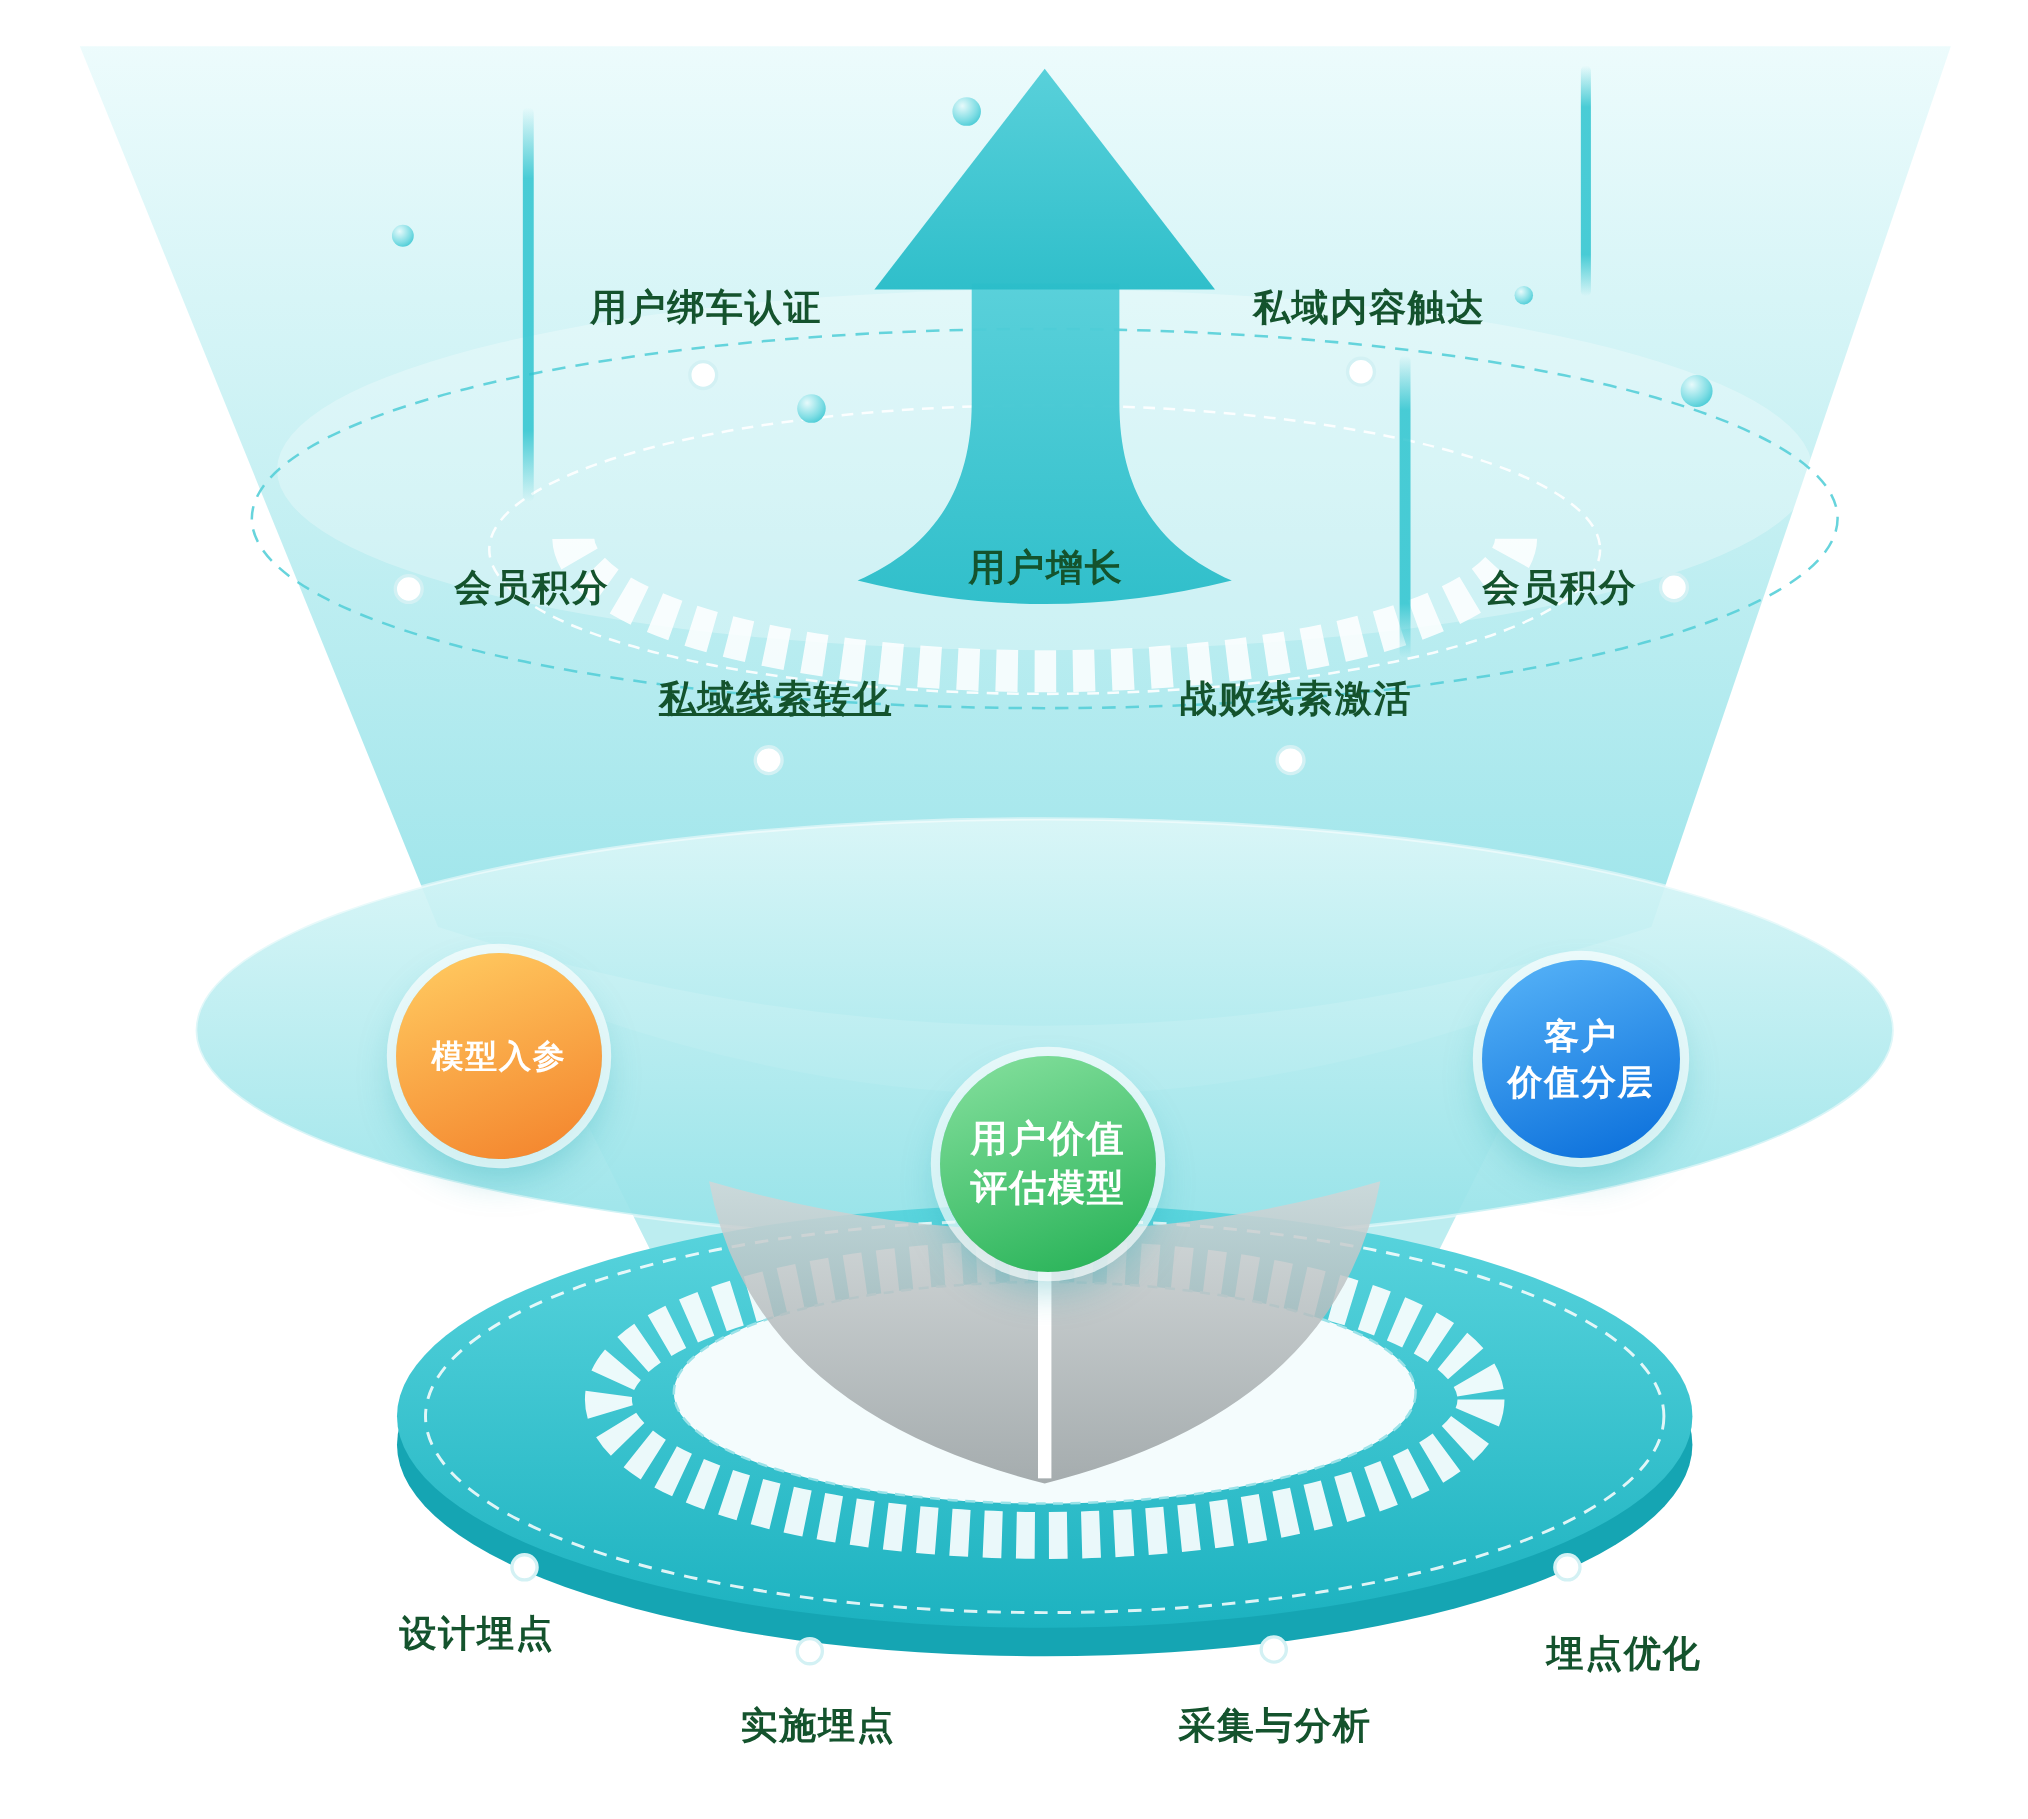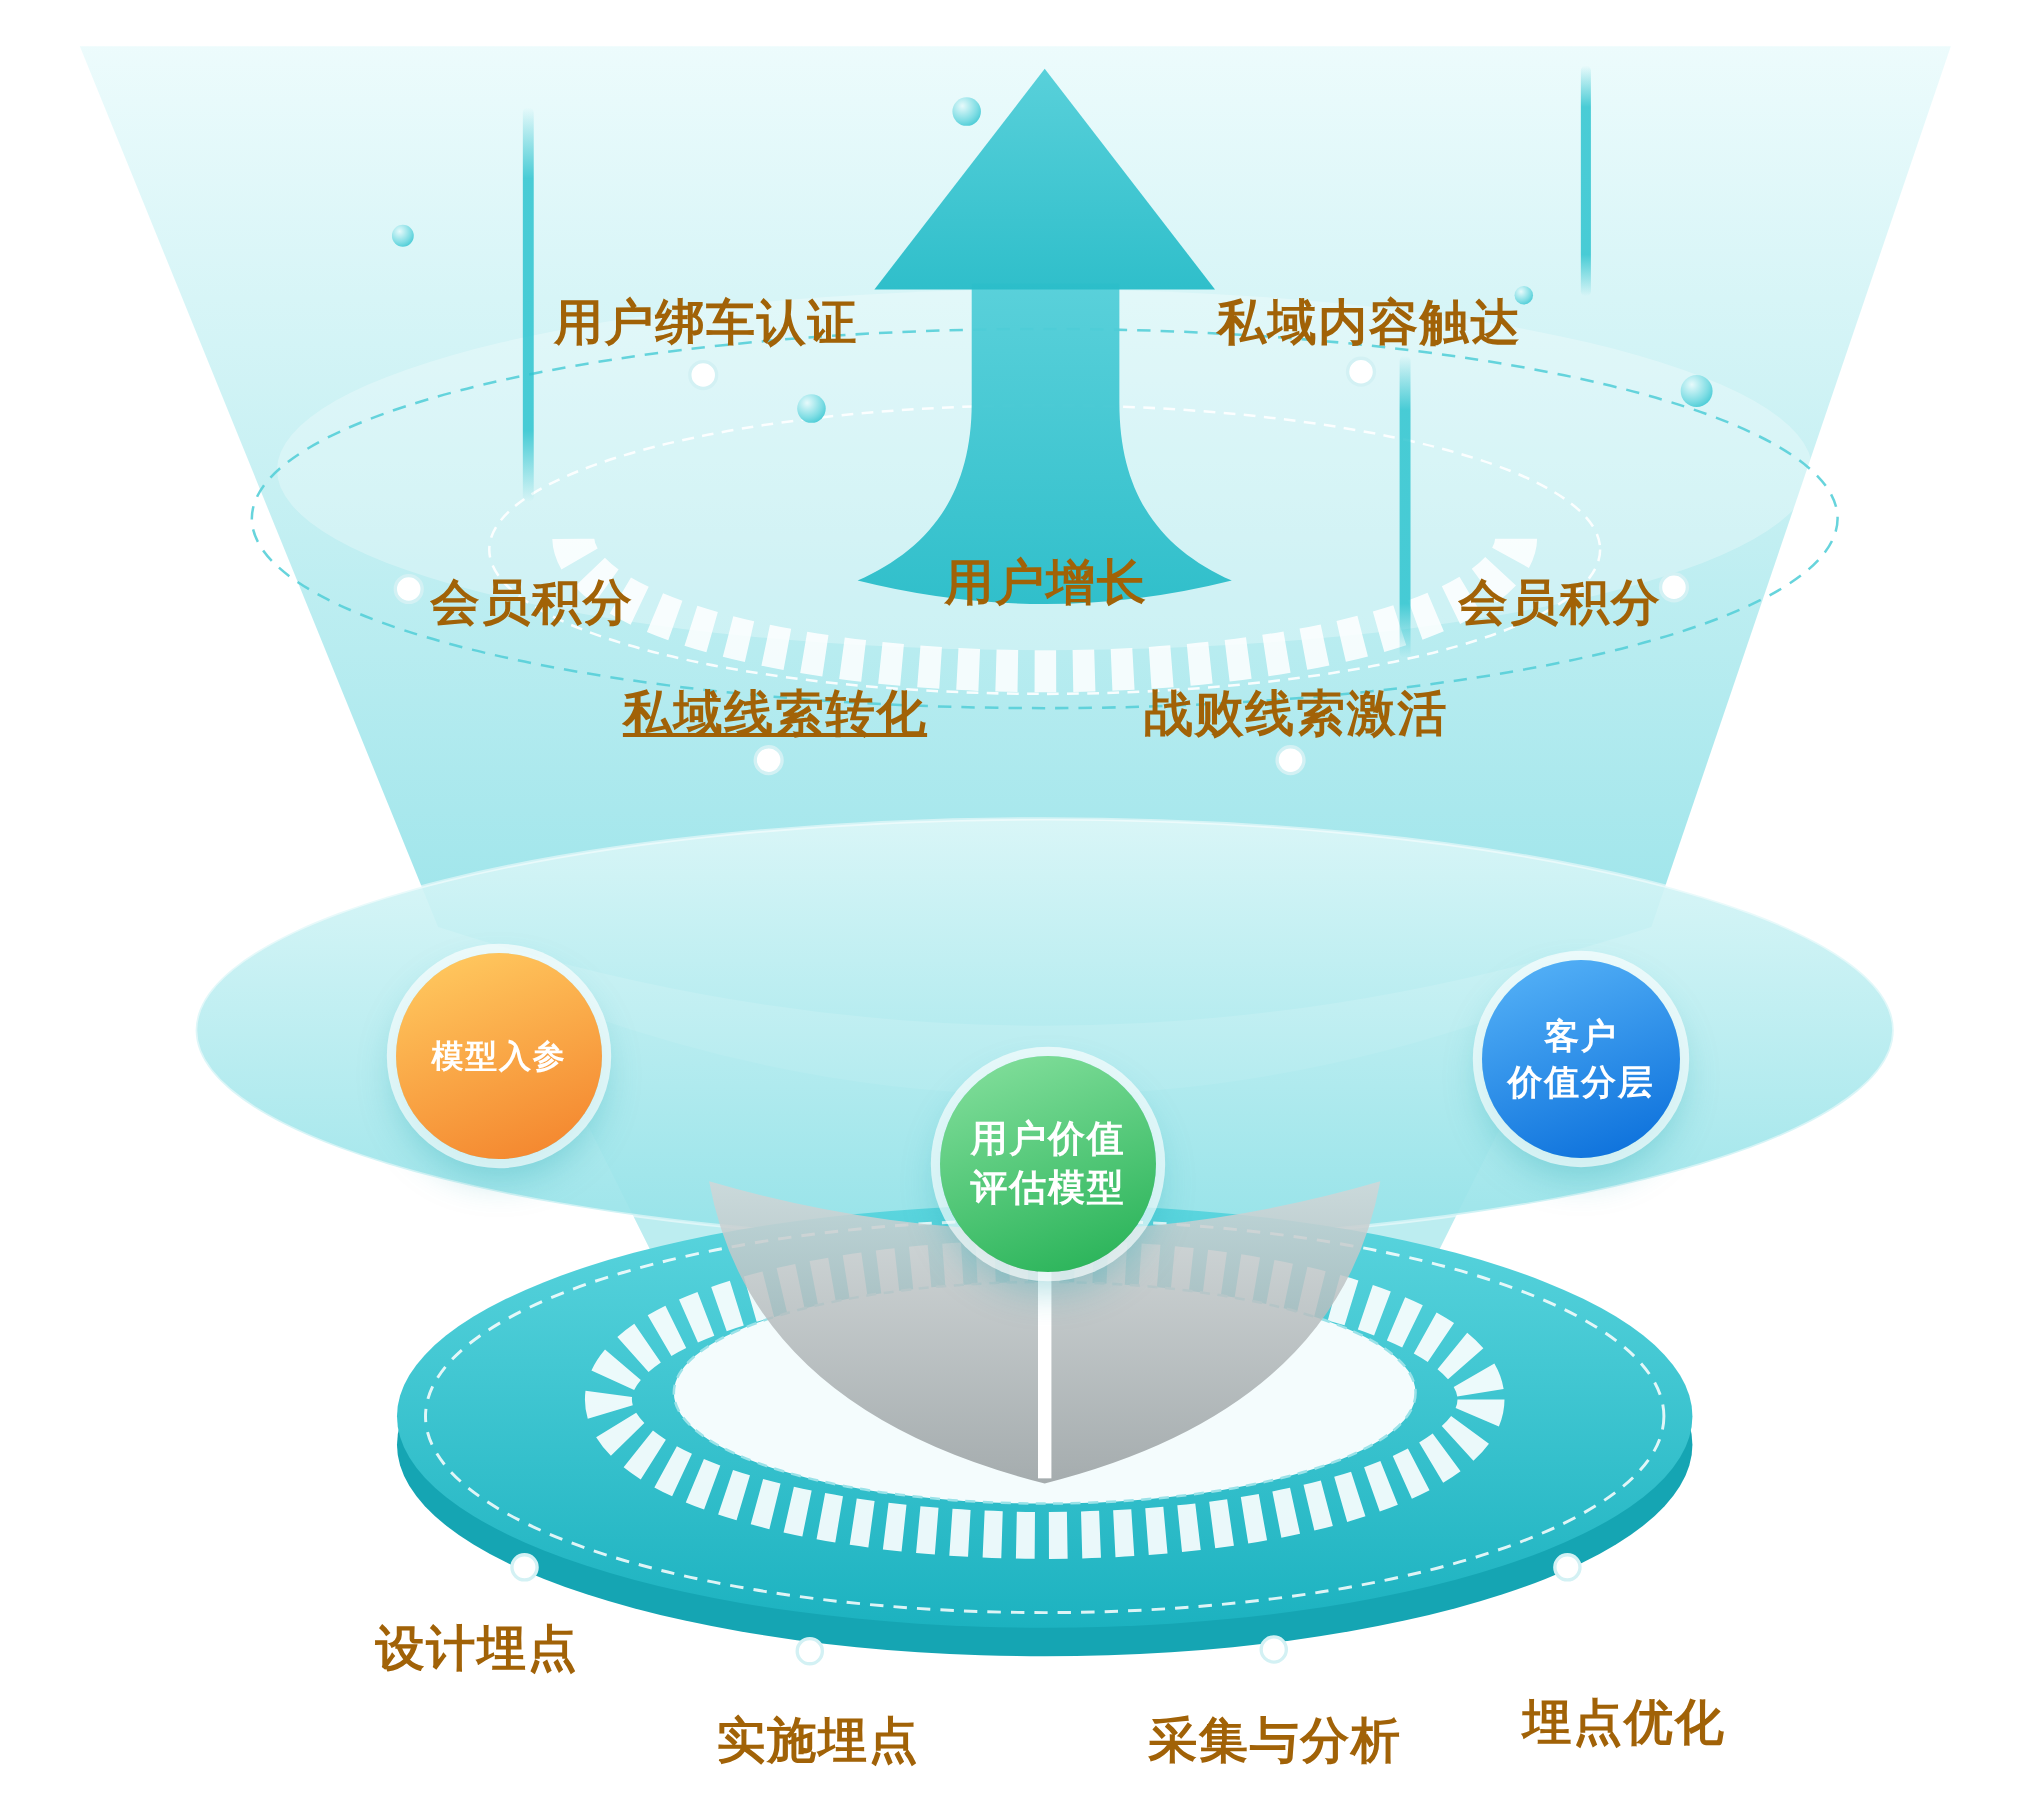--- a/index.html
+++ b/index.html
@@ -3,27 +3,26 @@
 <meta charset="utf-8">
 <style>
   html,body{margin:0;padding:0;background:#ffffff;}
   body{font-family:"Liberation Sans","DejaVu Sans",sans-serif;}
   .stage{position:relative;width:2029px;height:1819px;overflow:hidden;background:#ffffff;}
   .stage svg{position:absolute;left:0;top:0;}
 
   .lbl{
     position:absolute;
     transform:translate(-50%,-50%);
-    font-size:49px;
+    font-size:37px;
     font-weight:700;
-    color:#a16207;
+    color:#14532d;
     letter-spacing:1.7px;
     white-space:nowrap;
     text-align:center;
-    margin-top:15px;
   }
 
   .node{
     position:absolute;
     border-radius:50%;
     display:flex;
     flex-direction:column;
     align-items:center;
     justify-content:center;
     color:#ffffff;
@@ -176,16 +175,16 @@
     <span>评估模型</span>
   </div>
   <div class="node node-blue">
     <span>客户</span>
     <span>价值分层</span>
   </div>
 
   <div class="lbl" style="left:477px;top:1634px;">设计埋点</div>
   <div class="lbl" style="left:818px;top:1726px;">实施埋点</div>
   <div class="lbl" style="left:1275px;top:1726px;">采集与分析</div>
-  <div class="lbl" style="left:1624px;top:1708px;text-align:center;">埋点优化</div>
+  <div class="lbl" style="left:1624px;top:1654px;text-align:center;">埋点优化</div>
 
 </div>
 
 
 </body></html>

